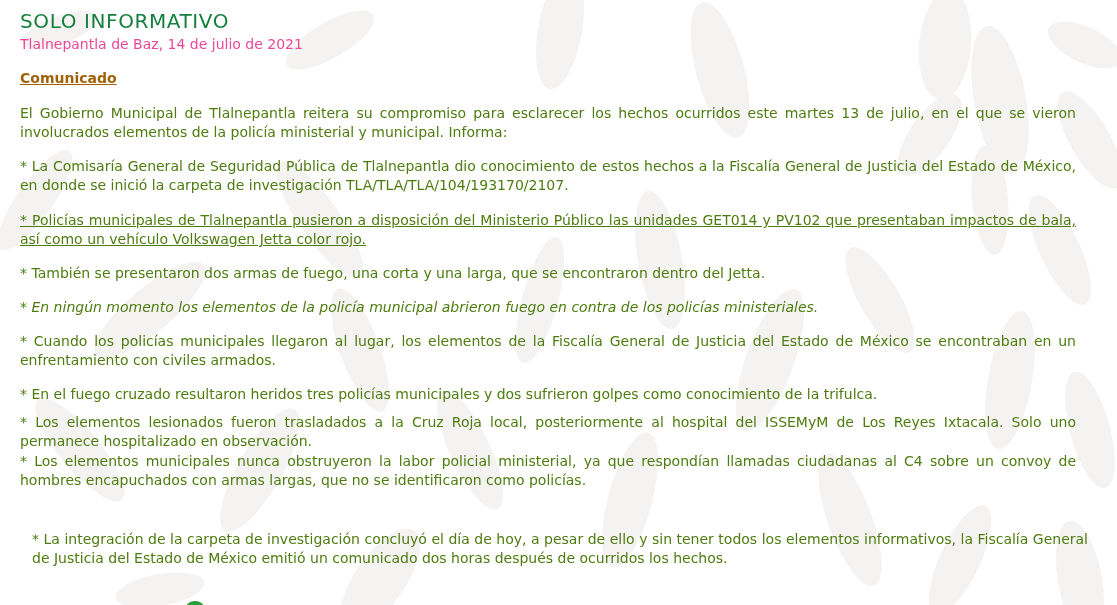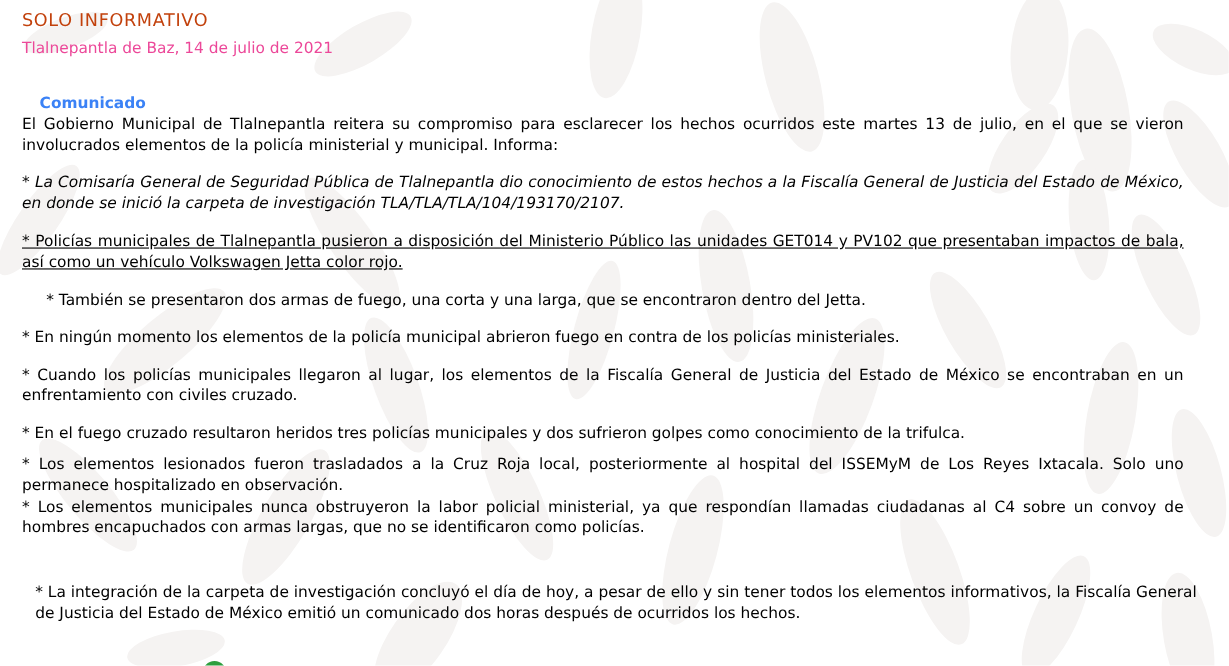--- a/index.html
+++ b/index.html
@@ -24,51 +24,52 @@
     .content {
       position: relative;
       z-index: 1;
       padding: 0 41px 0 20px;
       width: 1056px;
     }
     .label-top {
       position: absolute;
       left: 20px;
       top: 9px;
-      font-size: 16px;
+      font-size: 20px;
       letter-spacing: 0.6px;
-      color: #c2410c;
+      color: #15803d;
       margin: 0;
     }
     .dateline {
       position: absolute;
       left: 20px;
       top: 36px;
       font-size: 14px;
       margin: 0;
       color: #ec4899;
     }
     .heading {
       position: absolute;
       left: 20px;
       top: 70px;
       font-size: 14px;
       font-weight: bold;
-      margin: 16px;
-      color: #3b82f6;
+      margin: 0;
+      color: #a16207;
+      text-decoration: underline;
     }
     .para {
       position: absolute;
       left: 20px;
       width: 1056px;
       font-size: 14px;
       line-height: 19px;
       text-align: justify;
       margin: 0;
-      color: #000000;
+      color: #4d7c0f;
     }
     .para.single { text-align: left; }
     .green-badge {
       position: absolute;
       left: 184px;
       top: 601px;
       width: 22px;
       height: 22px;
       border-radius: 50%;
       background: #2e9e3e;
@@ -112,24 +113,24 @@
     <ellipse cx="380" cy="580" rx="25" ry="60" transform="rotate(35 380 580)"></ellipse>
   </g>
 </svg>
 
 <div class="content">
   <p class="label-top">SOLO INFORMATIVO</p>
   <p class="dateline">Tlalnepantla de Baz, 14 de julio de 2021</p>
   <p class="heading">Comunicado</p>
 
   <p class="para" style="top:104px;">El Gobierno Municipal de Tlalnepantla reitera su compromiso para esclarecer los hechos ocurridos este martes 13 de julio, en el que se vieron involucrados elementos de la policía ministerial y municipal. Informa:</p>
-  <p class="para" style="top:157px;font-style:italic;">* La Comisaría General de Seguridad Pública de Tlalnepantla dio conocimiento de estos hechos a la Fiscalía General de Justicia del Estado de México, en donde se inició la carpeta de investigación TLA/TLA/TLA/104/193170/2107.</p>
+  <p class="para" style="top:157px;">* La Comisaría General de Seguridad Pública de Tlalnepantla dio conocimiento de estos hechos a la Fiscalía General de Justicia del Estado de México, en donde se inició la carpeta de investigación TLA/TLA/TLA/104/193170/2107.</p>
   <p class="para" style="top:211px;text-decoration:underline;">* Policías municipales de Tlalnepantla pusieron a disposición del Ministerio Público las unidades GET014 y PV102 que presentaban impactos de bala, así como un vehículo Volkswagen Jetta color rojo.</p>
-  <p class="para single" style="top:264px;margin-left:22px;">* También se presentaron dos armas de fuego, una corta y una larga, que se encontraron dentro del Jetta.</p>
-  <p class="para single" style="top:298px;">* En ningún momento los elementos de la policía municipal abrieron fuego en contra de los policías ministeriales.</p>
-  <p class="para" style="top:332px;">* Cuando los policías municipales llegaron al lugar, los elementos de la Fiscalía General de Justicia del Estado de México se encontraban en un enfrentamiento con civiles cruzado.</p>
+  <p class="para single" style="top:264px;">* También se presentaron dos armas de fuego, una corta y una larga, que se encontraron dentro del Jetta.</p>
+  <p class="para single" style="top:298px;font-style:italic;">* En ningún momento los elementos de la policía municipal abrieron fuego en contra de los policías ministeriales.</p>
+  <p class="para" style="top:332px;">* Cuando los policías municipales llegaron al lugar, los elementos de la Fiscalía General de Justicia del Estado de México se encontraban en un enfrentamiento con civiles armados.</p>
   <p class="para single" style="top:385px;">* En el fuego cruzado resultaron heridos tres policías municipales y dos sufrieron golpes como conocimiento de la trifulca.</p>
   <p class="para" style="top:413px;">* Los elementos lesionados fueron trasladados a la Cruz Roja local, posteriormente al hospital del ISSEMyM de Los Reyes Ixtacala. Solo uno permanece hospitalizado en observación.</p>
   <p class="para" style="top:452px;">* Los elementos municipales nunca obstruyeron la labor policial ministerial, ya que respondían llamadas ciudadanas al C4 sobre un convoy de hombres encapuchados con armas largas, que no se identificaron como policías.</p>
   <p class="para" style="top:530px;margin-left:12px;">* La integración de la carpeta de investigación concluyó el día de hoy, a pesar de ello y sin tener todos los elementos informativos, la Fiscalía General de Justicia del Estado de México emitió un comunicado dos horas después de ocurridos los hechos.</p>
 </div>
 
 <div class="green-badge"></div>
 
 </body></html>

